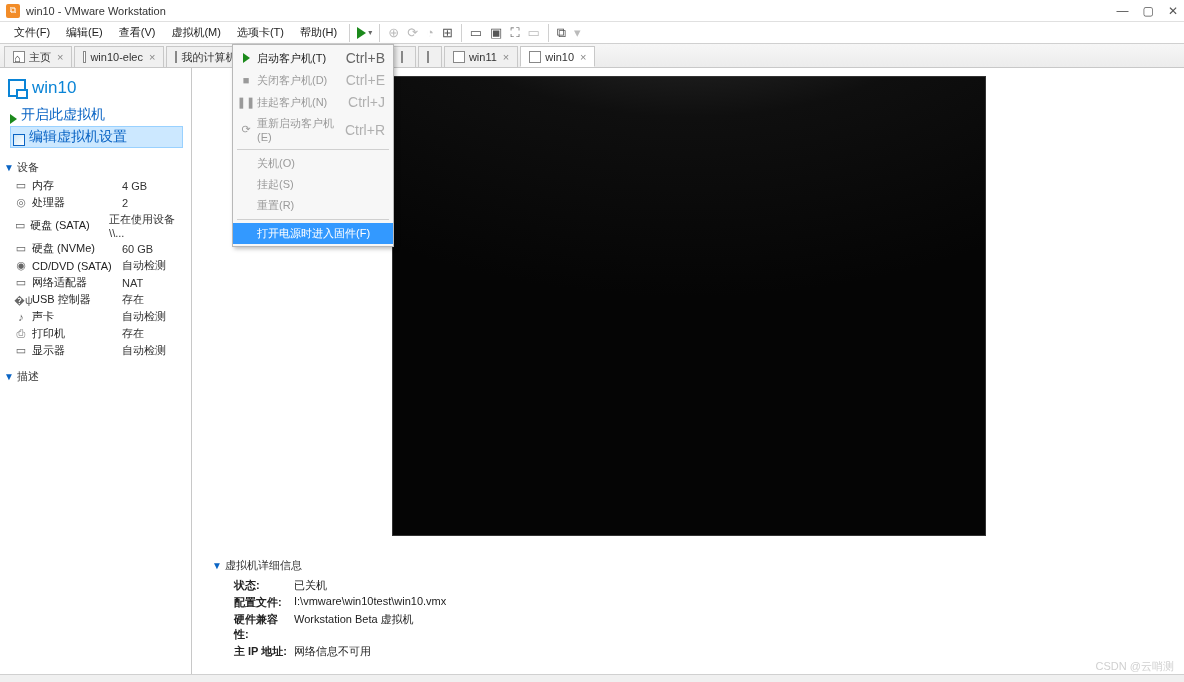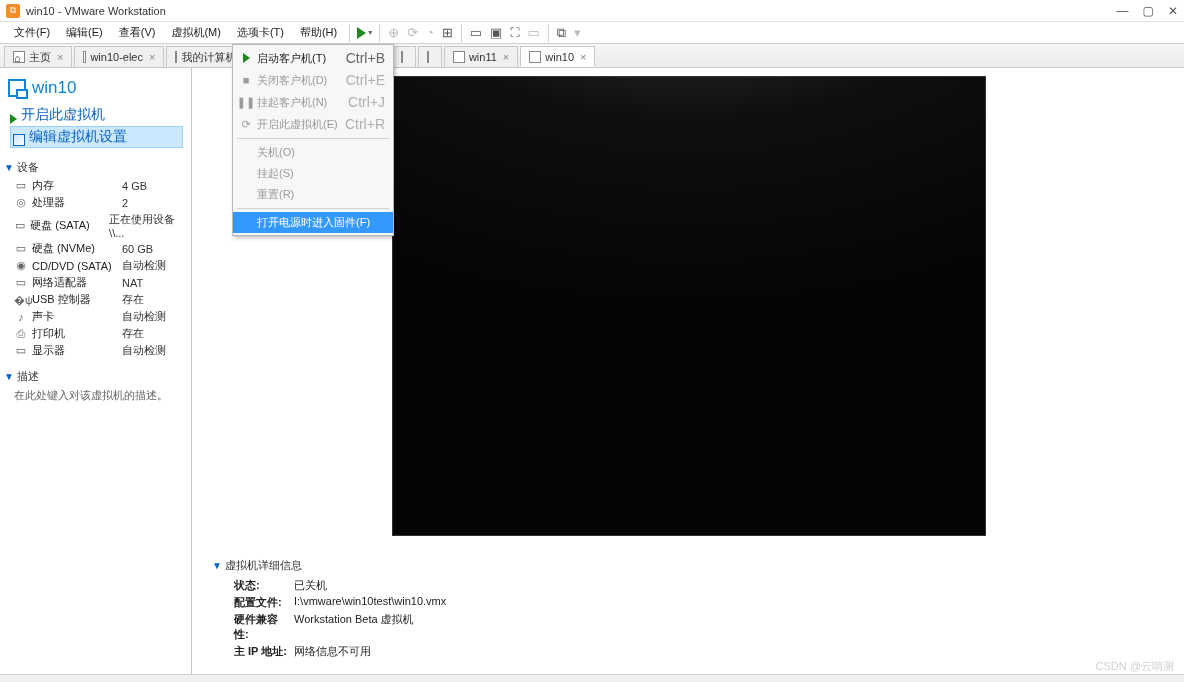--- a/index.html
+++ b/index.html
@@ -240,21 +240,20 @@
         <div class="dev-row">
           <span class="di">▭</span>
           <span class="dn">显示器</span>
           <span class="dv">自动检测</span>
         </div>
       </div>
     <div class="section-head">
         <span class="caret">▼</span>
         <span>描述</span>
       </div>
-    <div class="desc">在此处键入对该虚拟机的描述。</div>
   </div>
 
   <div class="content">
     <div class="preview">
         <div class="shine"></div>
       </div>
     <div class="detail-block">
       <div class="detail-head">
           <span class="caret">▼</span>
           <span>虚拟机详细信息</span>
@@ -296,21 +295,21 @@
       <span class="lbl">关闭客户机(D)</span>
       <span class="sc">Ctrl+E</span>
     </div>
     <div class="dd-row disabled">
       <span class="ico">❚❚</span>
       <span class="lbl">挂起客户机(N)</span>
       <span class="sc">Ctrl+J</span>
     </div>
     <div class="dd-row disabled">
       <span class="ico">⟳</span>
-      <span class="lbl">开启此虚拟机(E)</span>
+      <span class="lbl">重新启动客户机(E)</span>
       <span class="sc">Ctrl+R</span>
     </div>
     <div class="dd-sep"></div>
     <div class="dd-row disabled">
       <span class="ico"></span>
       <span class="lbl">关机(O)</span>
     </div>
     <div class="dd-row disabled">
       <span class="ico"></span>
       <span class="lbl">挂起(S)</span>

